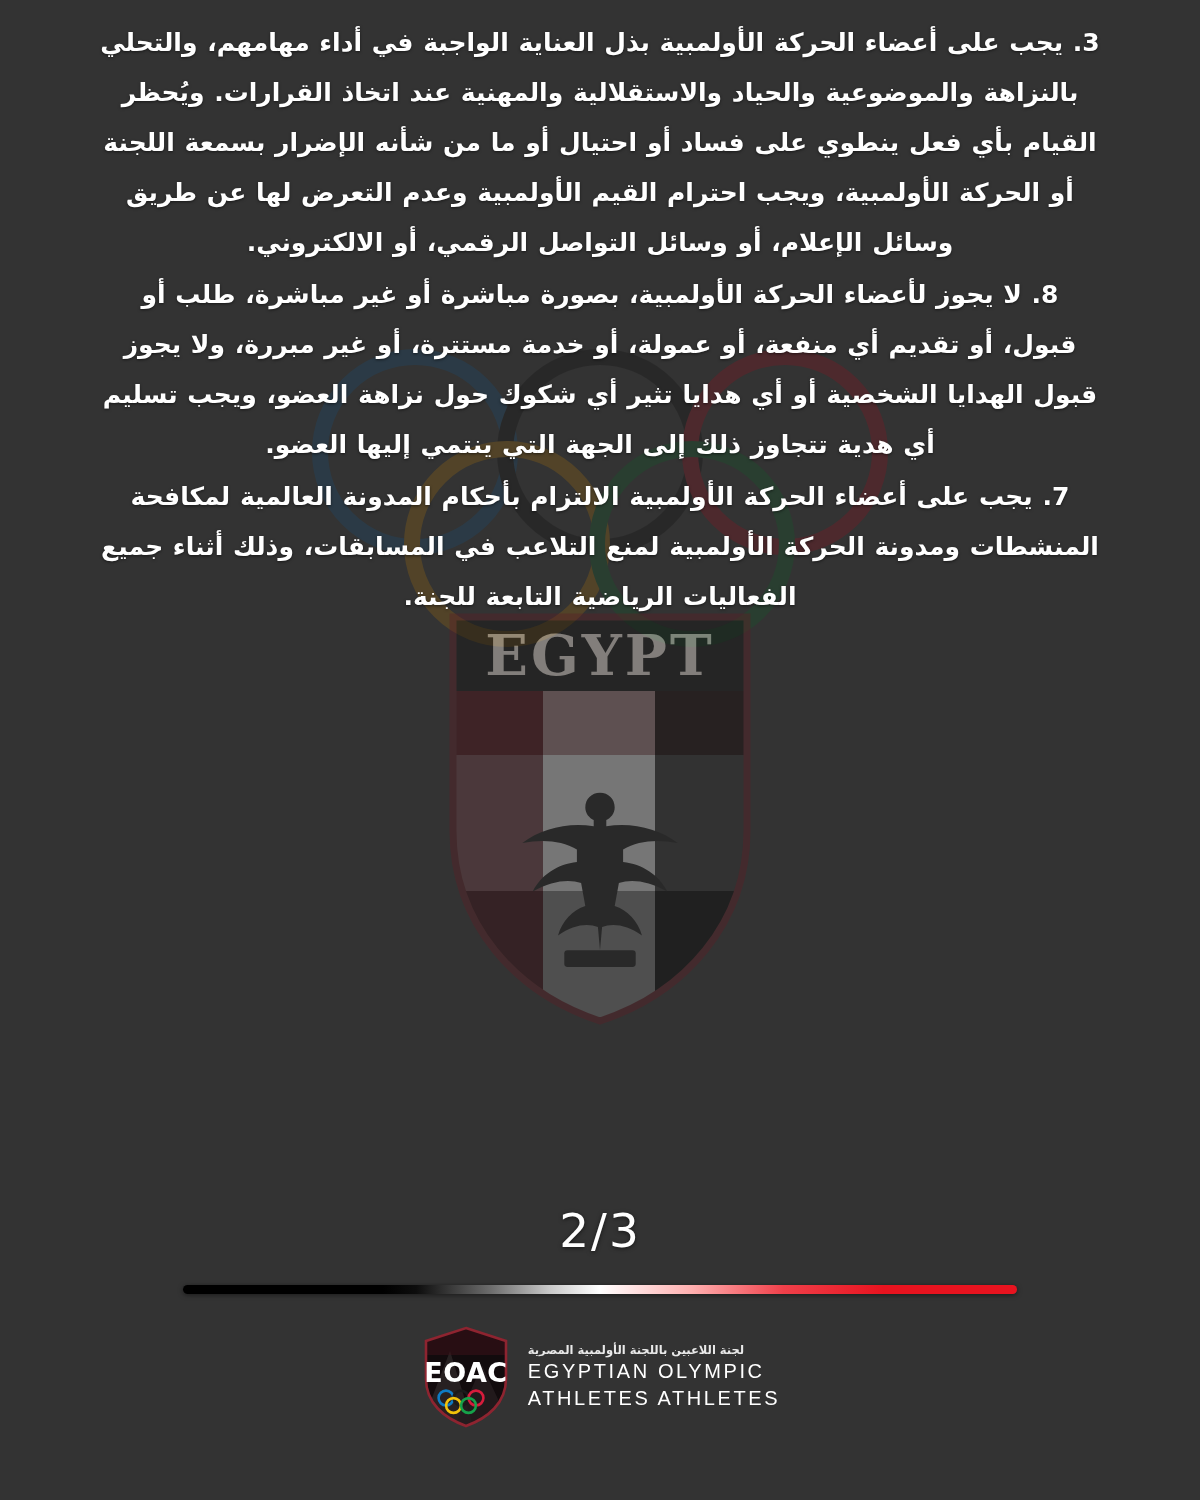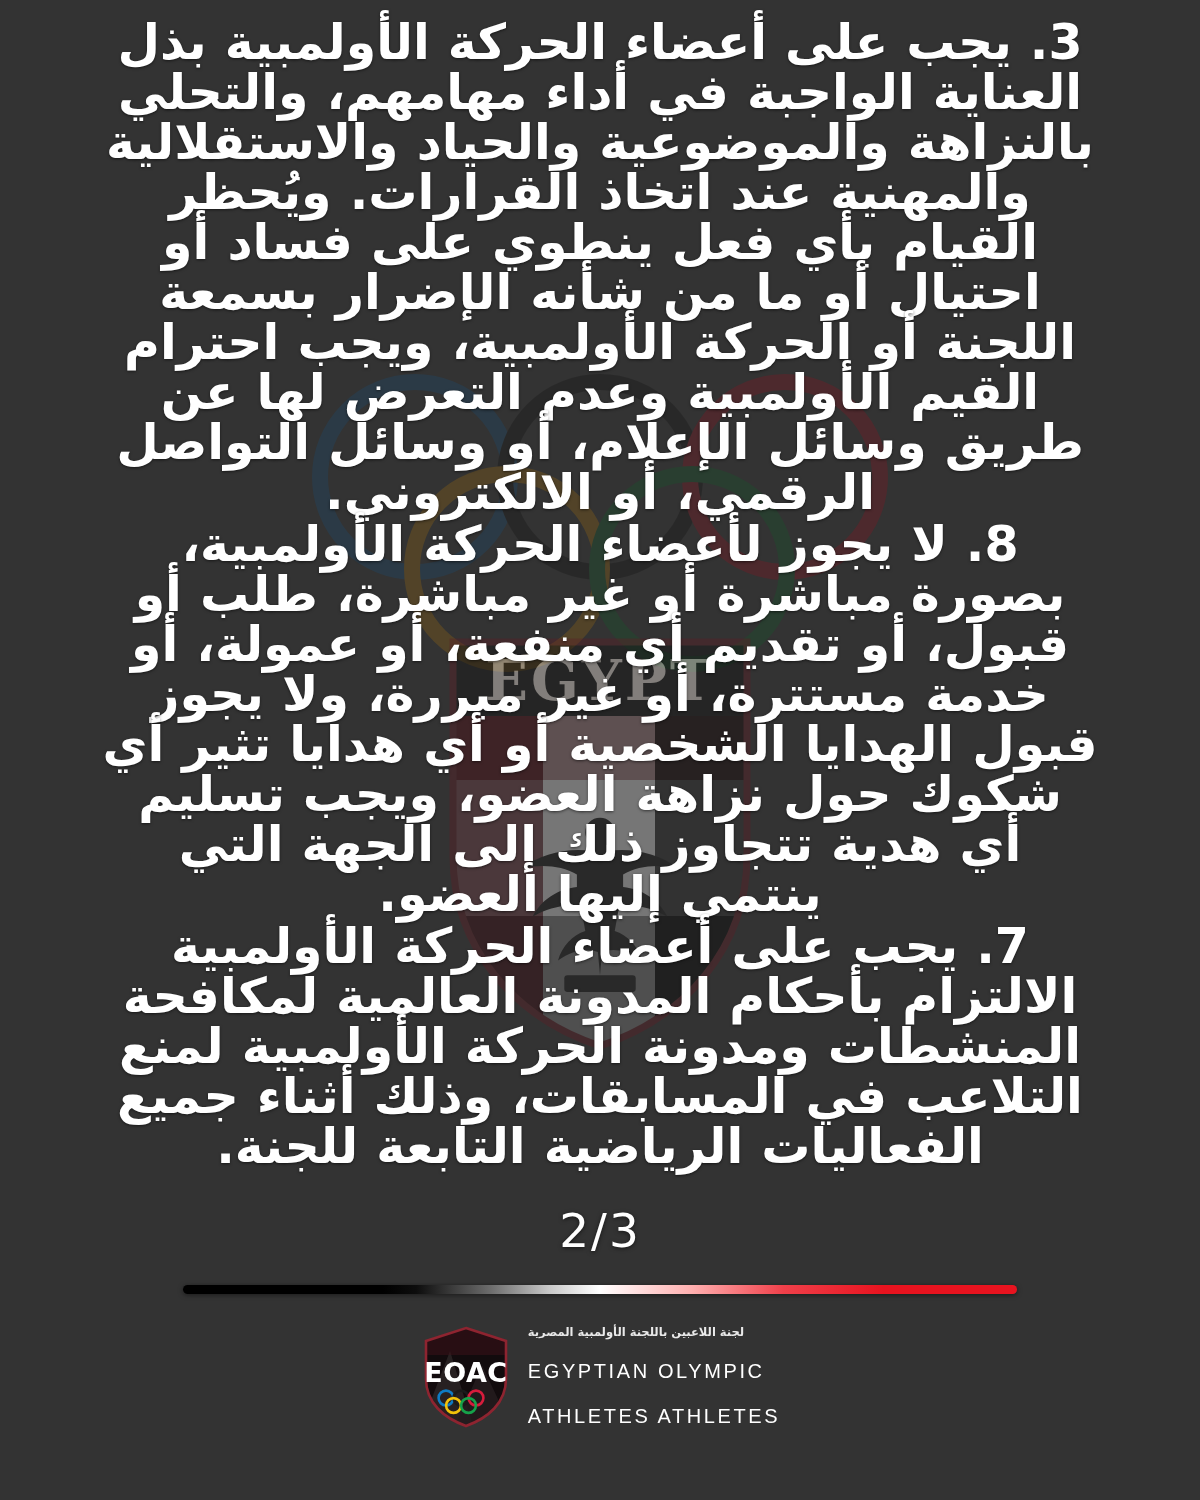--- a/index.html
+++ b/index.html
@@ -6,36 +6,36 @@
   html,body{margin:0;padding:0;}
   body{
     width:1200px;height:1500px;
     background:#333333;
     font-family:"DejaVu Sans","Liberation Sans",sans-serif;
     overflow:hidden;position:relative;
   }
   #page{position:relative;width:1200px;height:1500px;overflow:hidden;}
 
   
-  .watermark{position:absolute;inset:0;z-index:0;pointer-events:none;margin-top:25px;}
+  .watermark{position:absolute;inset:0;z-index:0;pointer-events:none;}
   .wm-rings{position:absolute;left:50%;top:497px;transform:translate(-50%,-50%);opacity:.30;}
   .wm-crest{position:absolute;left:50%;top:818px;transform:translate(-50%,-50%);opacity:.42;}
 
   
   .content{position:relative;z-index:2;}
   .clauses{
     position:absolute;left:0;right:0;top:0;
     padding:18px 100px 0 100px;
     box-sizing:border-box;
     text-align:center;
     direction:rtl;
   }
   .clause{
     color:#ffffff;
-    font-size:49px;
+    font-size:25px;
     line-height:50px;
     font-weight:700;
     letter-spacing:-0.2px;
     margin:0 0 2px 0;
     text-shadow:0 1px 3px rgba(0,0,0,.55);
     word-spacing:1px;
   }
 
   
   .page-indicator{
@@ -60,21 +60,21 @@
     box-shadow:0 1px 5px rgba(0,0,0,.5);
   }
 
   
   .footer-logo{
     position:absolute;z-index:3;left:0;right:0;top:1325px;
     display:flex;align-items:center;justify-content:center;
     gap:16px;direction:ltr;
   }
   .logo-mark{width:92px;height:104px;display:block;}
-  .logo-text{display:flex;flex-direction:column;justify-content:center;gap:20px;}
+  .logo-text{display:flex;flex-direction:column;justify-content:center;gap:2px;}
   .logo-ar{
     direction:rtl;text-align:left;
     color:#e9e9e9;font-size:11.5px;line-height:13px;font-weight:600;
     letter-spacing:.2px;
   }
   .logo-en1,.logo-en2{
     color:#ffffff;
     font-family:Liberation Sans, sans-serif;
     font-size:20px;line-height:25px;font-weight:400;
     letter-spacing:2.6px;white-space:nowrap;

